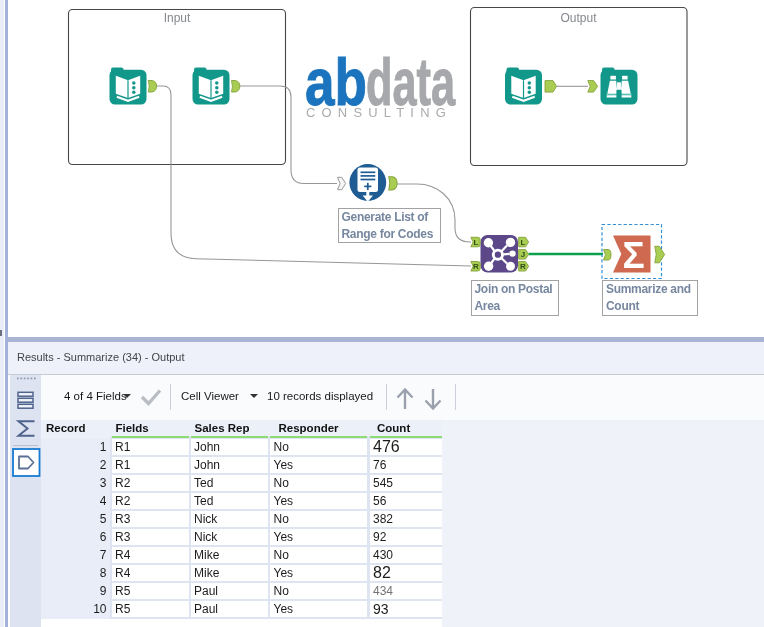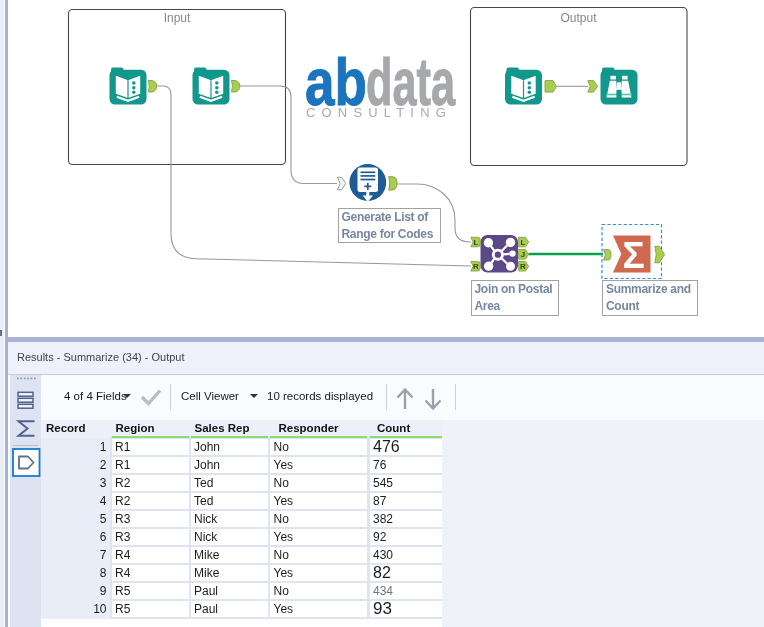--- a/index.html
+++ b/index.html
@@ -175,21 +175,21 @@
 
 <div class="abs" style="left:441.5px;top:419.5px;width:322.5px;height:207.5px;background:#eff2f9;"></div>
 <div class="abs" style="left:40.5px;top:419.5px;width:401px;height:199.5px;background:#dee4f1;"></div>
 <div class="abs" style="left:40.5px;top:419.5px;width:401px;height:16.9px;background:#ecf0f9;"></div>
 <div class="abs" style="left:111.5px;top:436.4px;width:77px;height:2px;background:#8cdc72;"></div>
 <div class="abs" style="left:190.5px;top:436.4px;width:77px;height:2px;background:#8cdc72;"></div>
 <div class="abs" style="left:270px;top:436.4px;width:97px;height:2px;background:#8cdc72;"></div>
 <div class="abs" style="left:369.5px;top:436.4px;width:72px;height:2px;background:#8cdc72;"></div>
 <div class="abs" style="left:40.5px;top:436.4px;width:69px;height:2px;background:#eef1f8;"></div>
 <div class="t" style="left:46px;top:420px;height:16px;line-height:16px;font-size:11.5px;font-weight:bold;color:#111;">Record</div>
-<div class="t" style="left:115.5px;top:420px;height:16px;line-height:16px;font-size:11.5px;font-weight:bold;color:#111;">Region</div>
+<div class="t" style="left:115.5px;top:420px;height:16px;line-height:16px;font-size:11.5px;font-weight:bold;color:#111;">Fields</div>
 <div class="t" style="left:194.5px;top:420px;height:16px;line-height:16px;font-size:11.5px;font-weight:bold;color:#111;">Sales Rep</div>
 <div class="t" style="left:278.5px;top:420px;height:32px;line-height:16px;font-size:11.5px;font-weight:bold;color:#111;">Responder</div>
 <div class="t" style="left:377px;top:420px;height:16px;line-height:16px;font-size:11.5px;font-weight:bold;color:#111;">Count</div>
 <div class="abs" style="left:40.5px;top:438.4px;width:69px;height:180.6px;background:#e9edf8;"></div>
 <div class="abs" style="left:111.5px;top:439.0px;width:77px;height:16.3px;background:#fff;"></div>
 <div class="abs" style="left:190.5px;top:439.0px;width:77px;height:16.3px;background:#fff;"></div>
 <div class="abs" style="left:270.0px;top:439.0px;width:97px;height:16.3px;background:#fff;"></div>
 <div class="abs" style="left:369.5px;top:439.0px;width:72px;height:16.3px;background:#fff;"></div>
 <div class="t" style="left:40.5px;top:439.0px;width:66px;height:16.3px;line-height:16.3px;font-size:12px;color:#1c1c1c;text-align:right;">1</div>
 <div class="t" style="left:115.0px;top:439.0px;height:16.3px;line-height:16.3px;font-size:12px;color:#1c1c1c;">R1</div>
@@ -215,21 +215,21 @@
 <div class="t" style="left:273.5px;top:475.0px;height:16.3px;line-height:16.3px;font-size:12px;color:#1c1c1c;">No</div>
 <div class="t" style="left:373.0px;top:475.0px;height:16.3px;line-height:16.3px;font-size:12px;color:#1c1c1c;">545</div>
 <div class="abs" style="left:111.5px;top:493.0px;width:77px;height:16.3px;background:#fff;"></div>
 <div class="abs" style="left:190.5px;top:493.0px;width:77px;height:16.3px;background:#fff;"></div>
 <div class="abs" style="left:270.0px;top:493.0px;width:97px;height:16.3px;background:#fff;"></div>
 <div class="abs" style="left:369.5px;top:493.0px;width:72px;height:16.3px;background:#fff;"></div>
 <div class="t" style="left:40.5px;top:493.0px;width:66px;height:16.3px;line-height:16.3px;font-size:12px;color:#1c1c1c;text-align:right;">4</div>
 <div class="t" style="left:115.0px;top:493.0px;height:16.3px;line-height:16.3px;font-size:12px;color:#1c1c1c;">R2</div>
 <div class="t" style="left:194.0px;top:493.0px;height:16.3px;line-height:16.3px;font-size:12px;color:#1c1c1c;">Ted</div>
 <div class="t" style="left:273.5px;top:493.0px;height:16.3px;line-height:16.3px;font-size:12px;color:#1c1c1c;">Yes</div>
-<div class="t" style="left:373.0px;top:493.0px;height:16.3px;line-height:16.3px;font-size:12px;color:#1c1c1c;">87</div>
+<div class="t" style="left:373.0px;top:493.0px;height:16.3px;line-height:16.3px;font-size:12px;color:#1c1c1c;">56</div>
 <div class="abs" style="left:111.5px;top:511.0px;width:77px;height:16.3px;background:#fff;"></div>
 <div class="abs" style="left:190.5px;top:511.0px;width:77px;height:16.3px;background:#fff;"></div>
 <div class="abs" style="left:270.0px;top:511.0px;width:97px;height:16.3px;background:#fff;"></div>
 <div class="abs" style="left:369.5px;top:511.0px;width:72px;height:16.3px;background:#fff;"></div>
 <div class="t" style="left:40.5px;top:511.0px;width:66px;height:16.3px;line-height:16.3px;font-size:12px;color:#1c1c1c;text-align:right;">5</div>
 <div class="t" style="left:115.0px;top:511.0px;height:16.3px;line-height:16.3px;font-size:12px;color:#1c1c1c;">R3</div>
 <div class="t" style="left:194.0px;top:511.0px;height:16.3px;line-height:16.3px;font-size:12px;color:#1c1c1c;">Nick</div>
 <div class="t" style="left:273.5px;top:511.0px;height:16.3px;line-height:16.3px;font-size:12px;color:#1c1c1c;">No</div>
 <div class="t" style="left:373.0px;top:511.0px;height:16.3px;line-height:16.3px;font-size:12px;color:#1c1c1c;">382</div>
 <div class="abs" style="left:111.5px;top:529.0px;width:77px;height:16.3px;background:#fff;"></div>
@@ -269,14 +269,14 @@
 <div class="t" style="left:273.5px;top:583.0px;height:16.3px;line-height:16.3px;font-size:12px;color:#1c1c1c;">No</div>
 <div class="t" style="left:373.0px;top:583.0px;height:16.3px;line-height:16.3px;font-size:12px;color:#737373;">434</div>
 <div class="abs" style="left:111.5px;top:601.0px;width:77px;height:16.3px;background:#fff;"></div>
 <div class="abs" style="left:190.5px;top:601.0px;width:77px;height:16.3px;background:#fff;"></div>
 <div class="abs" style="left:270.0px;top:601.0px;width:97px;height:16.3px;background:#fff;"></div>
 <div class="abs" style="left:369.5px;top:601.0px;width:72px;height:16.3px;background:#fff;"></div>
 <div class="t" style="left:40.5px;top:601.0px;width:66px;height:16.3px;line-height:16.3px;font-size:12px;color:#1c1c1c;text-align:right;">10</div>
 <div class="t" style="left:115.0px;top:601.0px;height:16.3px;line-height:16.3px;font-size:12px;color:#1c1c1c;">R5</div>
 <div class="t" style="left:194.0px;top:601.0px;height:16.3px;line-height:16.3px;font-size:12px;color:#1c1c1c;">Paul</div>
 <div class="t" style="left:273.5px;top:601.0px;height:16.3px;line-height:16.3px;font-size:12px;color:#1c1c1c;">Yes</div>
-<div class="t" style="left:373.0px;top:601.0px;height:16.3px;line-height:16.3px;font-size:17px;color:#1c1c1c;">93</div>
+<div class="t" style="left:373.0px;top:601.0px;height:16.3px;line-height:16.3px;font-size:14px;color:#1c1c1c;">93</div>
 <div class="abs" style="left:40.5px;top:619px;width:401px;height:8px;background:#fff;"></div>
 
 </body></html>

